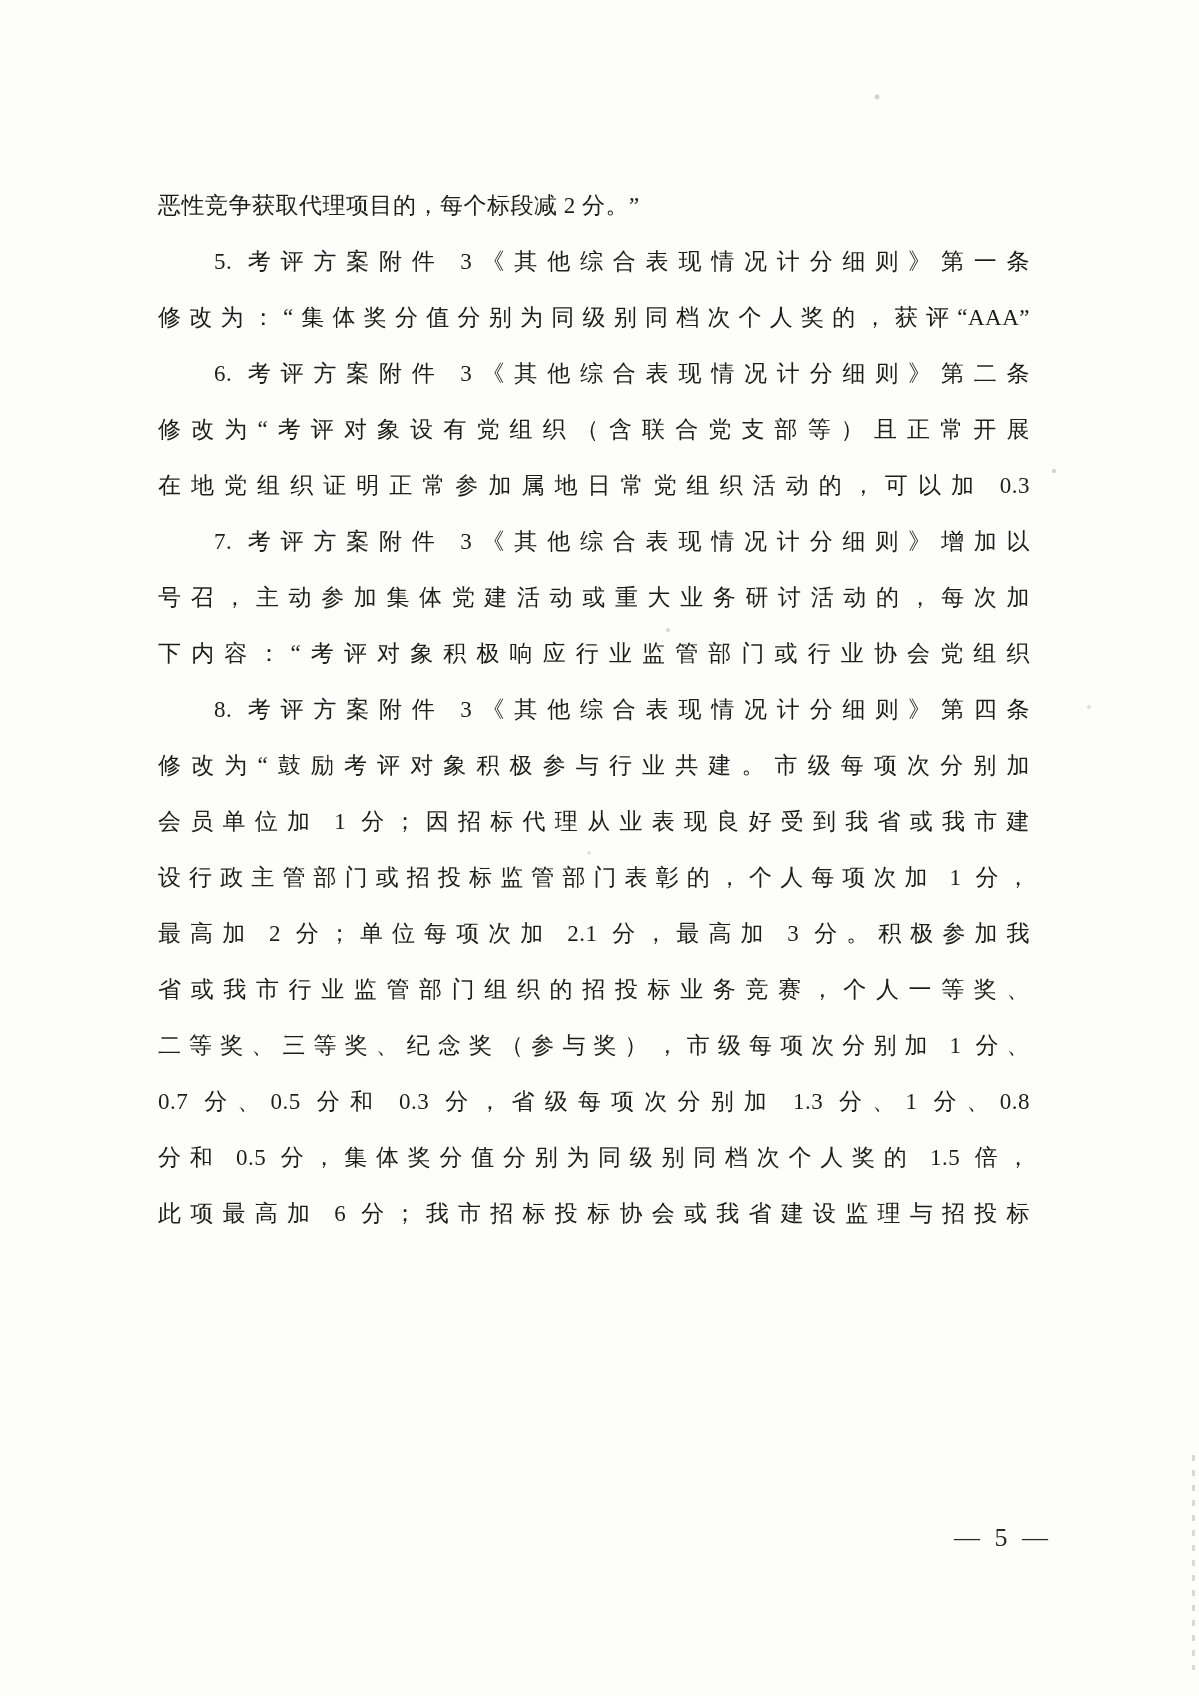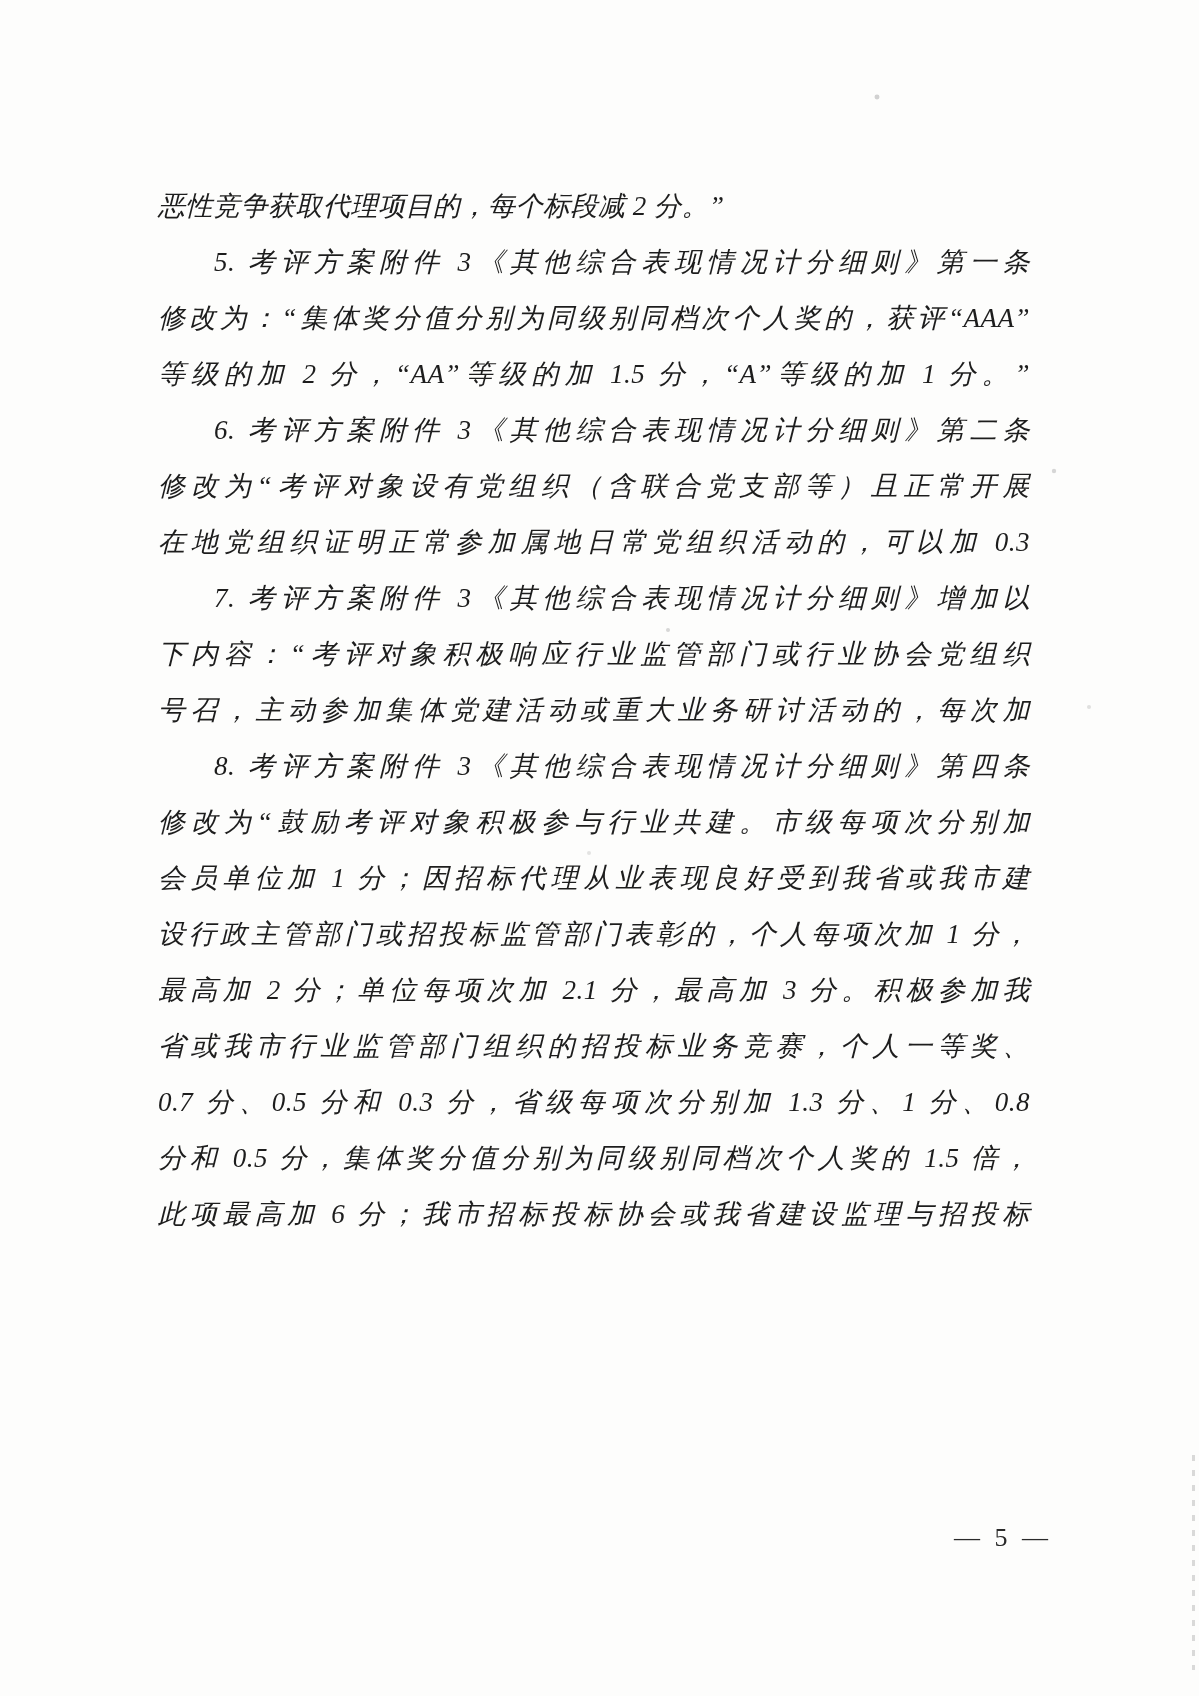--- a/index.html
+++ b/index.html
@@ -18,25 +18,24 @@
   }
   .textblock {
     position: absolute;
     left: 158px;
     top: 178px;
     width: 872px;
   }
   .line {
     height: 56px;
     line-height: 56px;
-    font-size: 27px;
+    font-size: 23px;
     letter-spacing: 0.5px;
     white-space: normal;
     text-align: left;
-    font-style: italic;
   }
   
   .line.fill {
     text-align: justify;
     text-align-last: justify;
   }
   
   .line.start {
     text-indent: 56px;
   }
@@ -88,33 +87,33 @@
 </style>
 </head>
 <body>
 
 <div class="page">
 
   <div class="textblock">
     <div class="line end">恶性竞争获取代理项目的，每个标段减 2 分。”</div>
     <div class="line fill start">5. 考评方案附件 3《其他综合表现情况计分细则》第一条</div>
     <div class="line fill">修改为：“集体奖分值分别为同级别同档次个人奖的，获评“AAA”</div>
-    <div class="line fill">等级的加 2 分，“AA”等级的加 1.5 分，“A”等级的加 1 分。”</div>
     <div class="line fill start">6. 考评方案附件 3《其他综合表现情况计分细则》第二条</div>
     <div class="line fill">修改为“考评对象设有党组织（含联合党支部等）且正常开展</div>
     <div class="line fill">在地党组织证明正常参加属地日常党组织活动的，可以加 0.3</div>
     <div class="line fill start">7. 考评方案附件 3《其他综合表现情况计分细则》增加以</div>
+    <div class="line fill">号召，主动参加集体党建活动或重大业务研讨活动的，每次加</div>
     <div class="line fill">下内容：“考评对象积极响应行业监管部门或行业协会党组织</div>
-    <div class="line fill">号召，主动参加集体党建活动或重大业务研讨活动的，每次加</div>
     <div class="line fill start">8. 考评方案附件 3《其他综合表现情况计分细则》第四条</div>
     <div class="line fill">修改为“鼓励考评对象积极参与行业共建。市级每项次分别加</div>
     <div class="line fill">会员单位加 1 分；因招标代理从业表现良好受到我省或我市建</div>
     <div class="line fill">设行政主管部门或招投标监管部门表彰的，个人每项次加 1 分，</div>
     <div class="line fill">最高加 2 分；单位每项次加 2.1 分，最高加 3 分。积极参加我</div>
     <div class="line fill">省或我市行业监管部门组织的招投标业务竞赛，个人一等奖、</div>
+    <div class="line fill">二等奖、三等奖、纪念奖（参与奖），市级每项次分别加 1 分、</div>
     <div class="line fill">0.7 分、0.5 分和 0.3 分，省级每项次分别加 1.3 分、1 分、0.8</div>
     <div class="line fill">分和 0.5 分，集体奖分值分别为同级别同档次个人奖的 1.5 倍，</div>
     <div class="line fill">此项最高加 6 分；我市招标投标协会或我省建设监理与招投标</div>
   </div>
 
   <div class="pagenum">— 5 —</div>
 
   <div class="edge-artifact"></div>
   <div class="speckles"></div>
 

